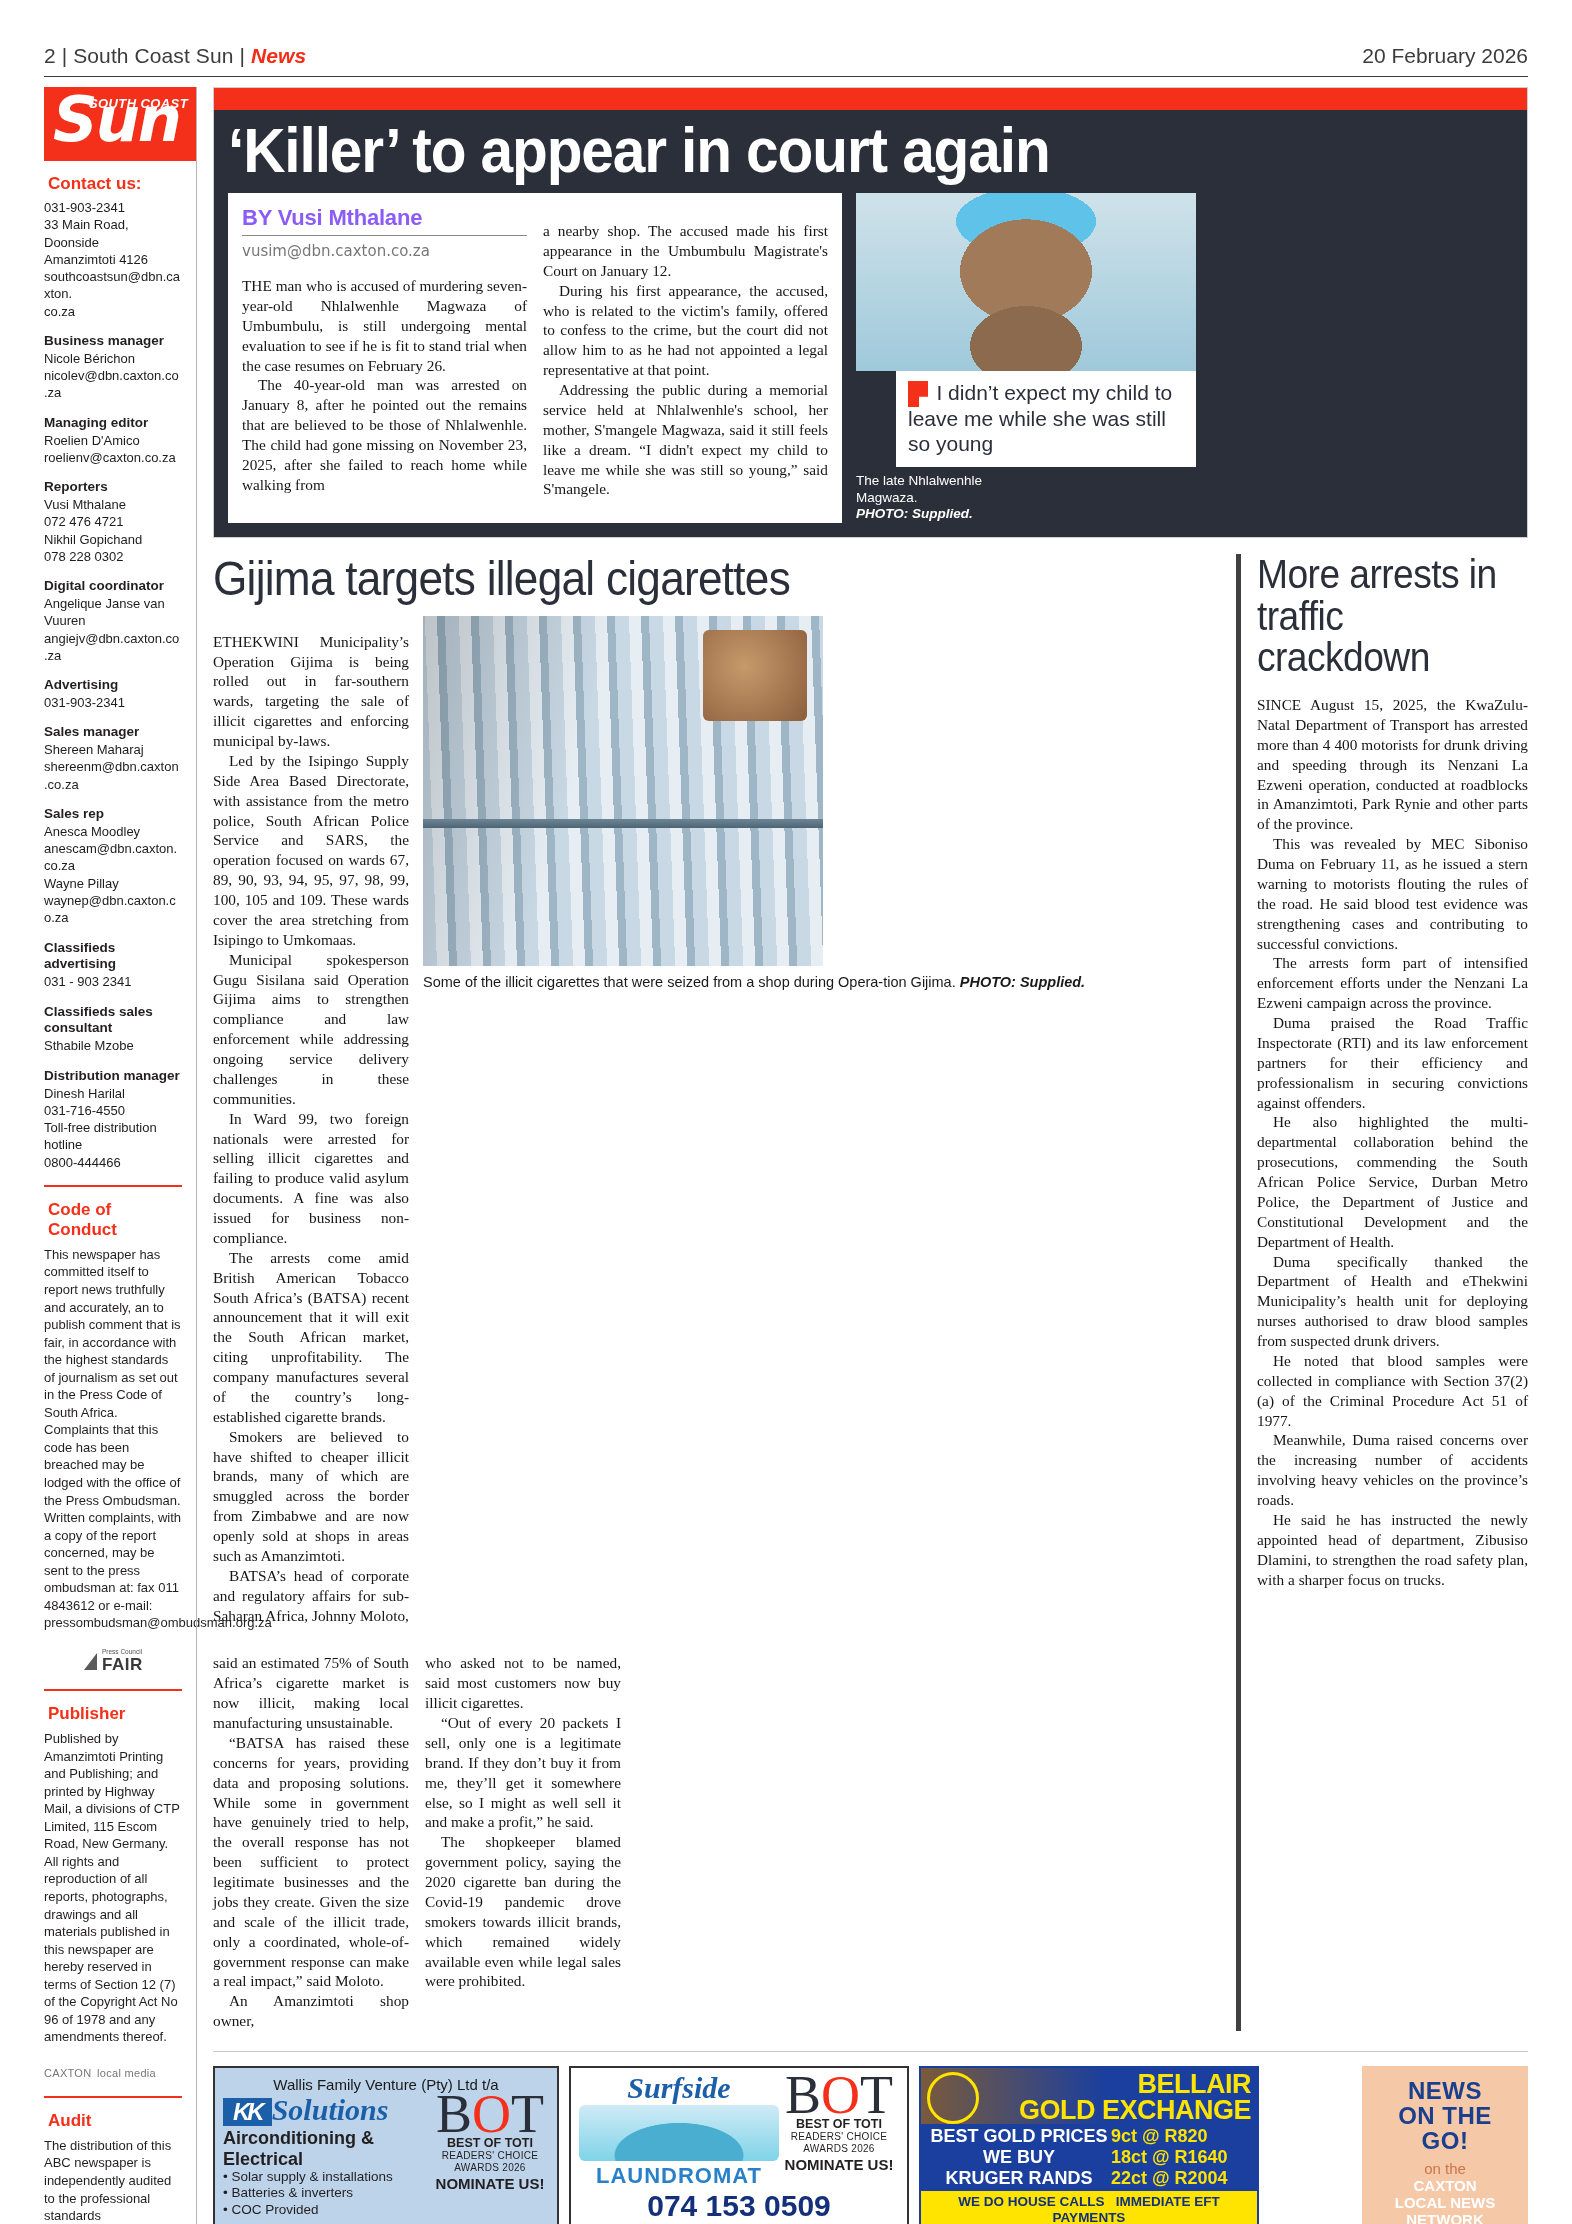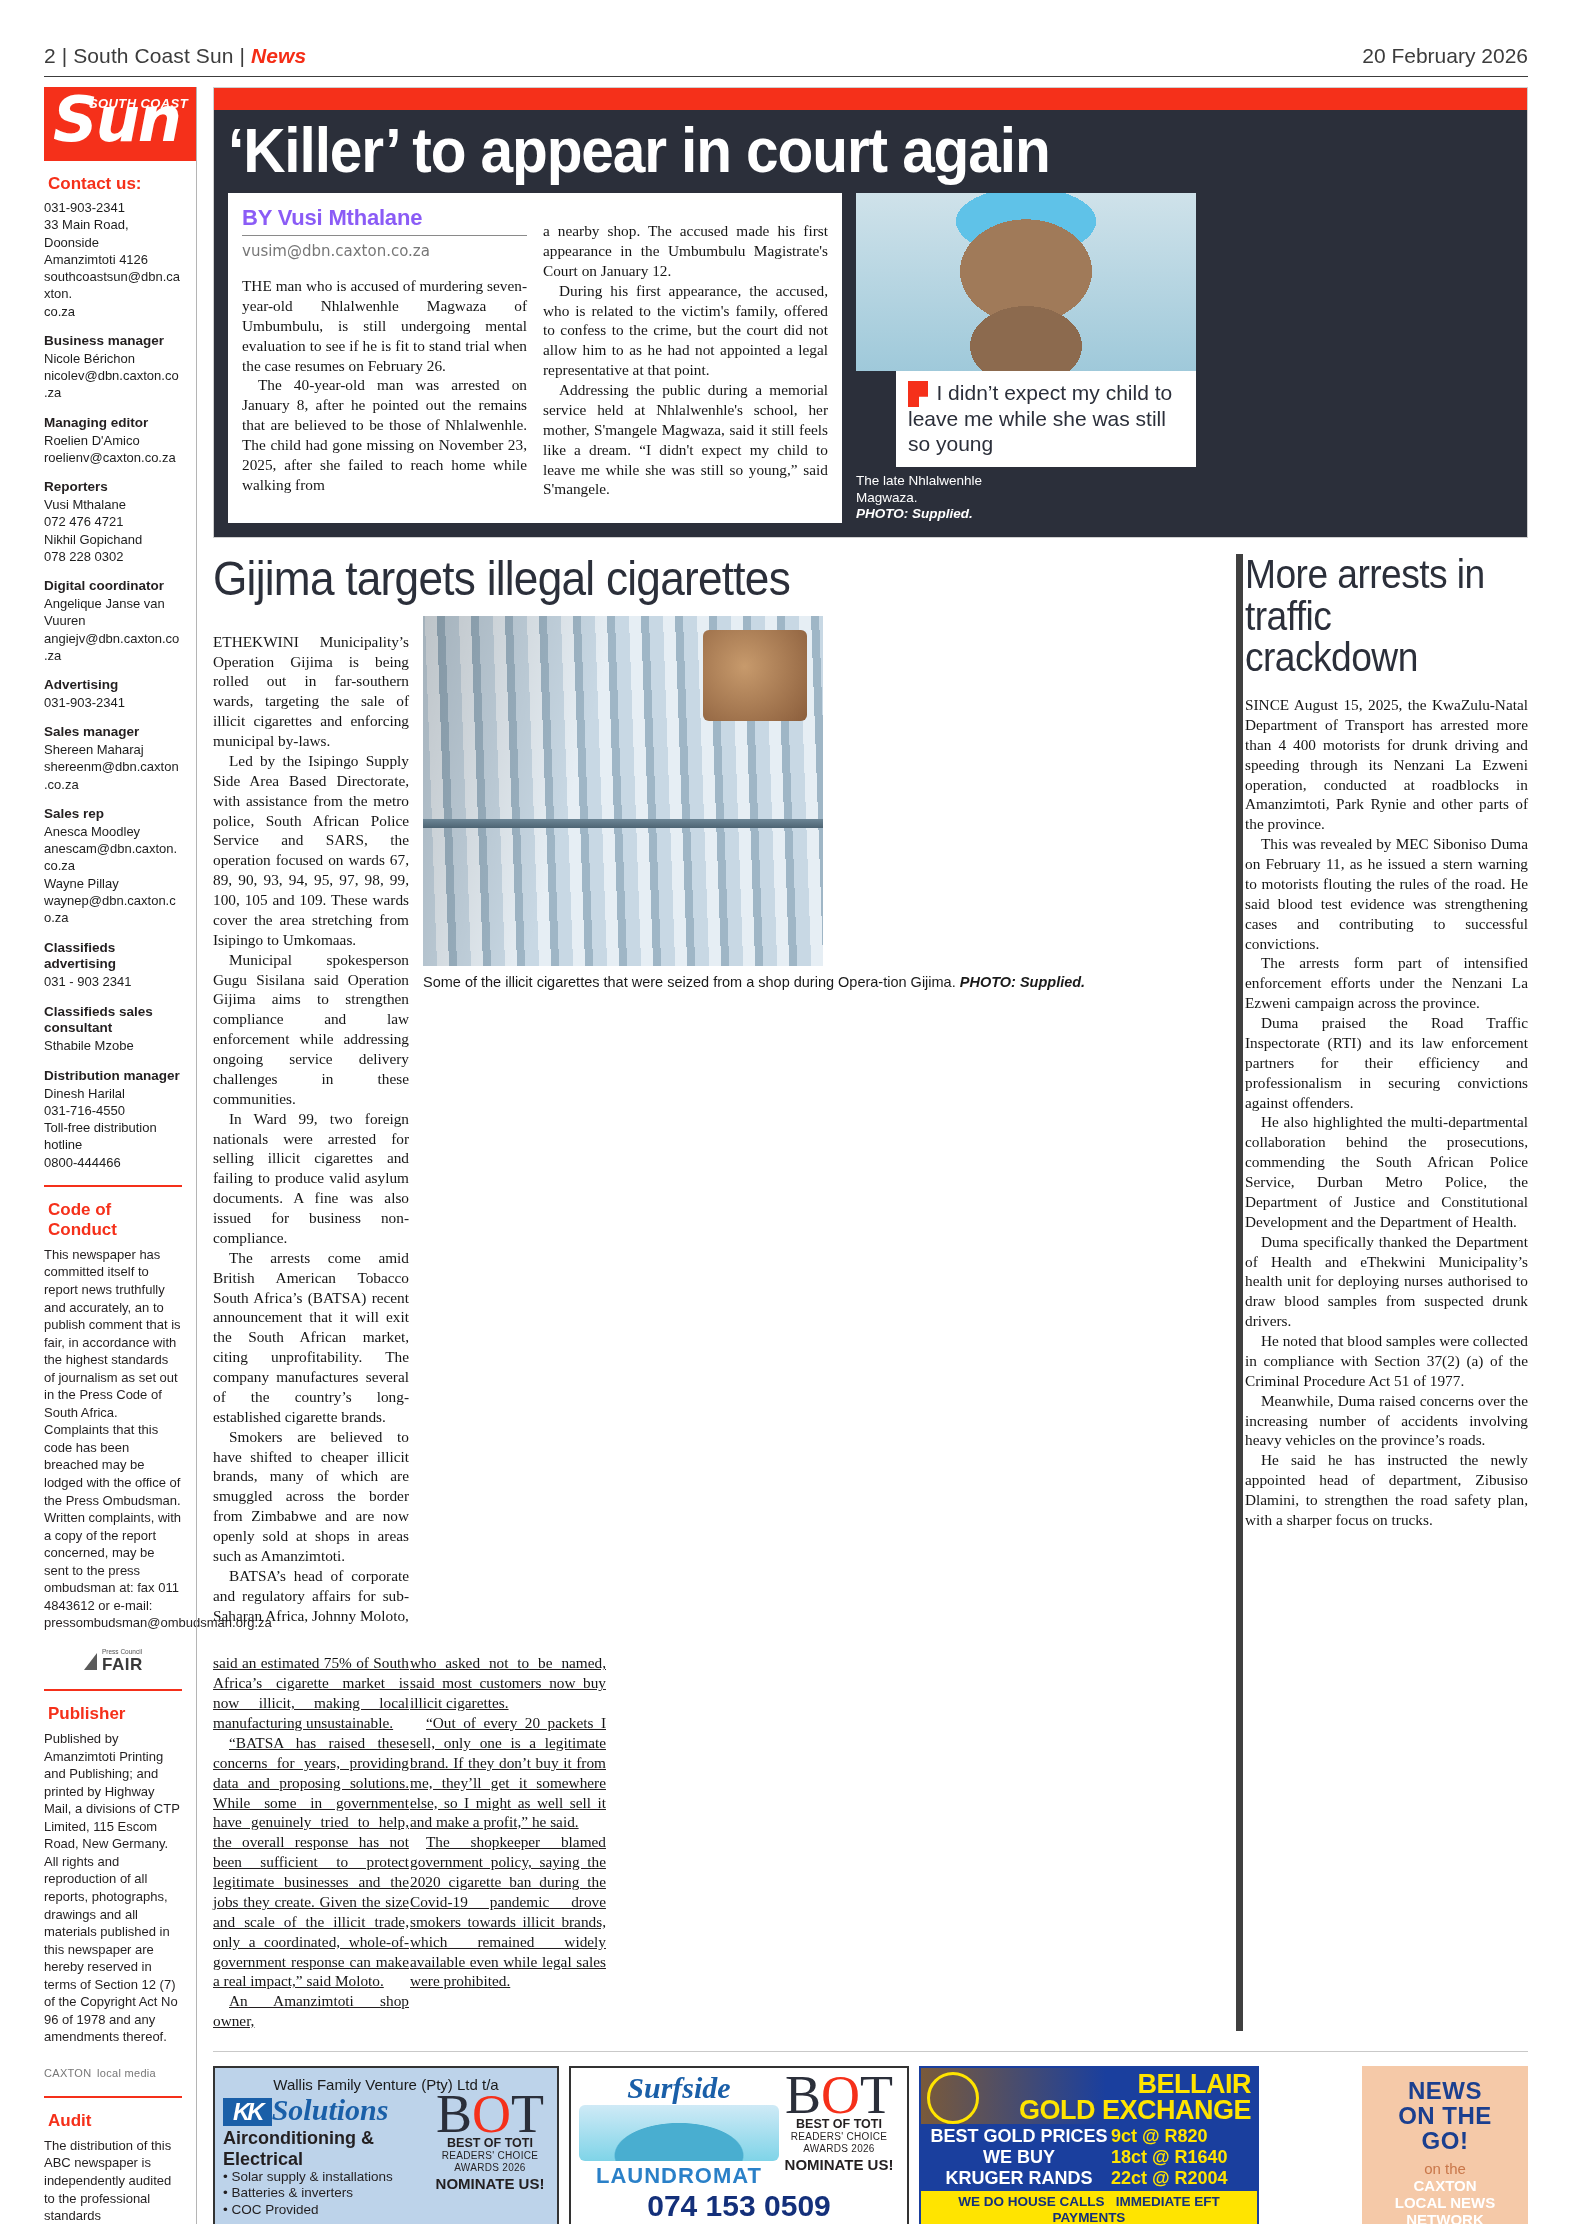--- a/index.html
+++ b/index.html
@@ -78,22 +78,22 @@
   .qmark { display:inline-block; width:20px; height:26px; background:#f5301a;
            clip-path: polygon(0 0,100% 0,100% 60%,55% 60%,55% 100%,0 100%);
            vertical-align:top; margin-right:4px;}
   .quote-txt { display:inline; font-size:21px; line-height:1.18; color:#2b2f3a; }
   .cap-white { color:#fff; font-size:13.5px; line-height:1.25; margin-top:6px; }
   .cap-white i { font-weight:bold; }
 
   
   .deck { display:flex; margin-top: 16px; }
   .deck-main { flex:1; padding-right: 16px; }
-  .deck-side { width: 292px; flex:0 0 292px; border-left:7px solid #404040;
-               padding-left: 2px; }
+  .deck-side { width: 292px; flex:0 0 292px; border-left:5px solid #404040;
+               padding-left: 16px; }
   .hl2 { font-size: 48px; font-weight:300; line-height:1.03; color:#2b2f3a;
          font-family:"Liberation Sans Narrow","Liberation Sans",sans-serif;
          letter-spacing:-.8px; transform:scaleX(.92); transform-origin:left; }
   .hl3 { font-size: 40px; font-weight:300; line-height:1.04; color:#2b2f3a;
          font-family:"Liberation Sans Narrow","Liberation Sans",sans-serif;
          letter-spacing:-.6px; transform:scaleX(.93); transform-origin:left; }
   .art-top { display:flex; gap:14px; margin-top: 12px; }
   .art-col { width: 196px; }
   .cig-photo { width: 400px; height: 350px;
     background:
@@ -101,21 +101,21 @@
       repeating-linear-gradient(88deg,#c8d8e4 0 14px,#e6eef4 14px 26px,#9fb6c6 26px 34px),
       linear-gradient(#b9ccd8,#7f99ab);
     position:relative; overflow:hidden; }
   .cig-photo:after{content:"";position:absolute;left:0;right:0;top:58%;height:9px;
       background:linear-gradient(#6d8696,#4d6473);}
   .cig-photo:before{content:"";position:absolute;right:4%;top:4%;width:26%;height:26%;
       background:radial-gradient(circle at 40% 40%,#c79a6c,#8b5e3c);border-radius:6px;}
   .cap { font-size:14.5px; line-height:1.25; margin-top:7px; color:#1a1a1a;
          font-family:"Liberation Sans", sans-serif; }
   .cap i { font-weight:bold; font-style:italic; }
-  .art-bottom { display:flex; gap:1px; margin-top: 12px; text-decoration: underline; }
+  .art-bottom { display:flex; gap:16px; margin-top: 12px; }
   .art-bottom > div { width: 196px; }
 
   
   .ads { display:flex; gap:10px; margin-top: 20px; border-top:1px solid #c9c9c9;
          padding-top:14px; }
   .ads-left { flex:1; }
   .ads-row { display:flex; gap:10px; }
   .adbox { border:2px solid #333; position:relative; overflow:hidden; }
   .ad-kk { width:346px; height:232px; background:#bdd3ea; padding:8px; }
   .ad-surf { width:340px; height:232px; background:#fff; }

